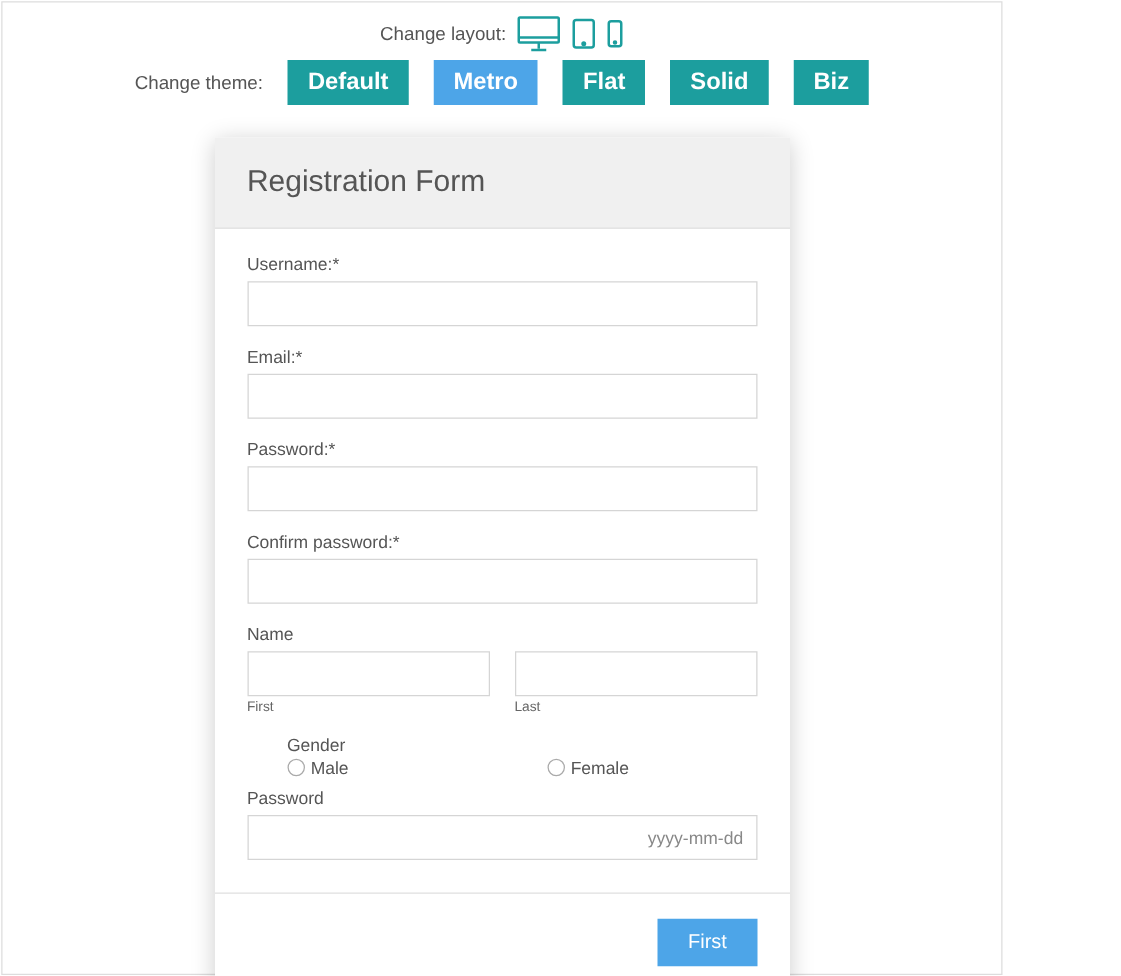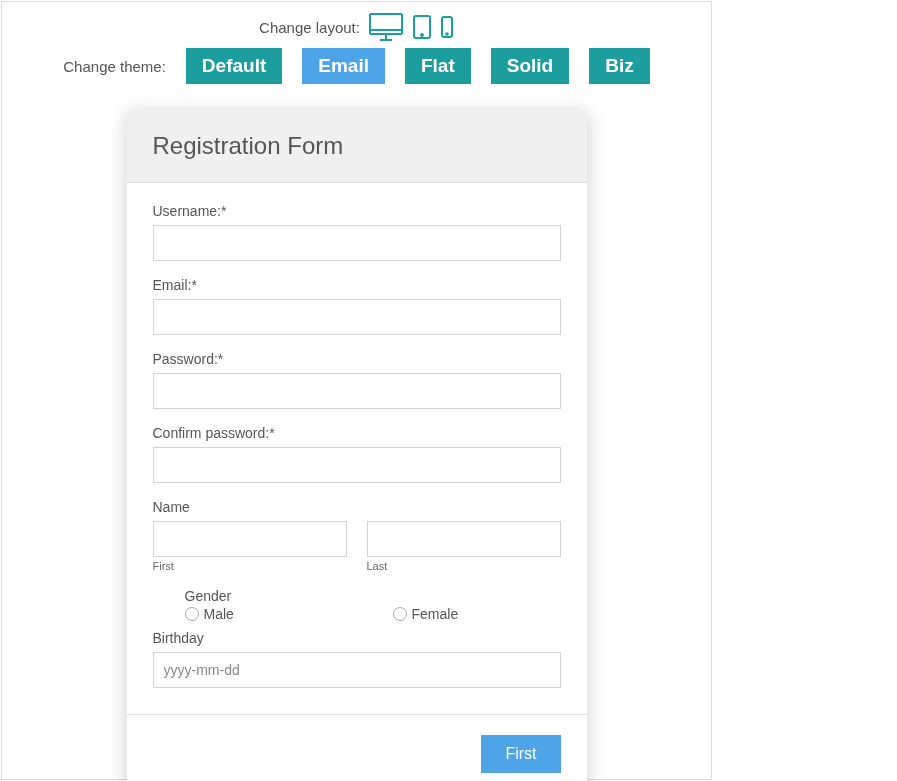--- a/index.html
+++ b/index.html
@@ -3,21 +3,21 @@
   <meta charset="utf-8">
   <style>
     * { box-sizing: border-box; margin: 0; padding: 0; }
     body {
       font-family: -apple-system, BlinkMacSystemFont, "Segoe UI", Arial, sans-serif;
       background: #fff;
       padding: 0;
     }
     .page-wrapper {
       border: 1px solid #ddd;
-      width: 711px;
+      width: 801px;
       height: 779px;
       margin: 1px;
       position: relative;
     }
     .top-controls {
       text-align: center;
       padding: 10px 0 6px 0;
     }
     .layout-row {
       display: flex;
@@ -81,20 +81,21 @@
       color: #555;
       font-size: 14px;
       margin-bottom: 6px;
     }
     .form-input {
       width: 100%;
       border: 1px solid #d5d5d5;
       padding: 9px 10px;
       font-size: 14px;
       color: #ef4444;
+      text-align: right;
     }
     .form-input::placeholder { color: #888; }
     .name-row {
       display: flex;
       gap: 20px;
     }
     .name-col { flex: 1; }
     .sublabel {
       font-size: 11px;
       color: #666;
@@ -157,21 +158,21 @@
       <span class="layout-icon">
         <svg width="14" height="24" viewBox="0 0 14 24" fill="none" stroke="currentColor" stroke-width="2">
           <rect x="2" y="2" width="10" height="20" rx="2"></rect>
           <circle cx="7" cy="19" r="0.8" fill="currentColor"></circle>
         </svg>
       </span>
     </div>
     <div class="theme-row">
       <span class="theme-label">Change theme:</span>
       <button class="theme-btn">Default</button>
-      <button class="theme-btn active">Email</button>
+      <button class="theme-btn active">Metro</button>
       <button class="theme-btn">Flat</button>
       <button class="theme-btn">Solid</button>
       <button class="theme-btn">Biz</button>
     </div>
   </div>
 
   <div class="form-card">
     <div class="form-header">
       <h2 class="form-title">Registration Form</h2>
     </div>
@@ -212,21 +213,21 @@
             <span class="radio-circle"></span>
             <span class="radio-label">Male</span>
           </div>
           <div class="gender-col">
             <span class="radio-circle"></span>
             <span class="radio-label">Female</span>
           </div>
         </div>
       </div>
       <div class="form-group">
-        <label class="form-label">Birthday</label>
+        <label class="form-label">Password</label>
         <input type="text" class="form-input" placeholder="yyyy-mm-dd" style="">
       </div>
     </div>
     <div class="form-footer">
       <button class="submit-btn">First</button>
     </div>
   </div>
 </div>
 
 </body></html>

